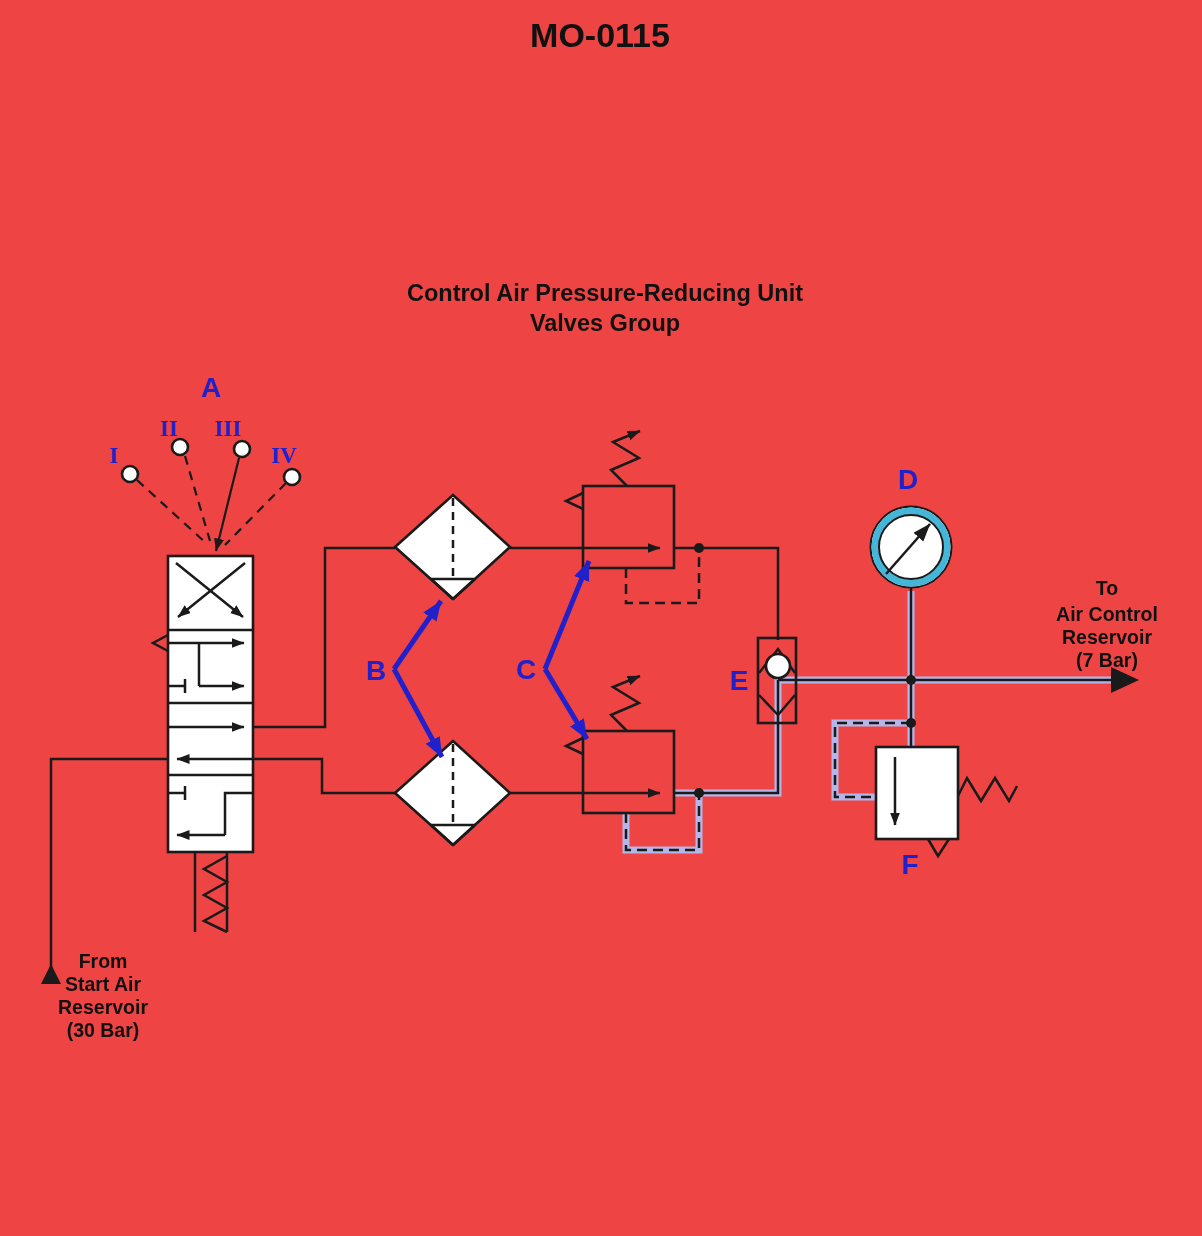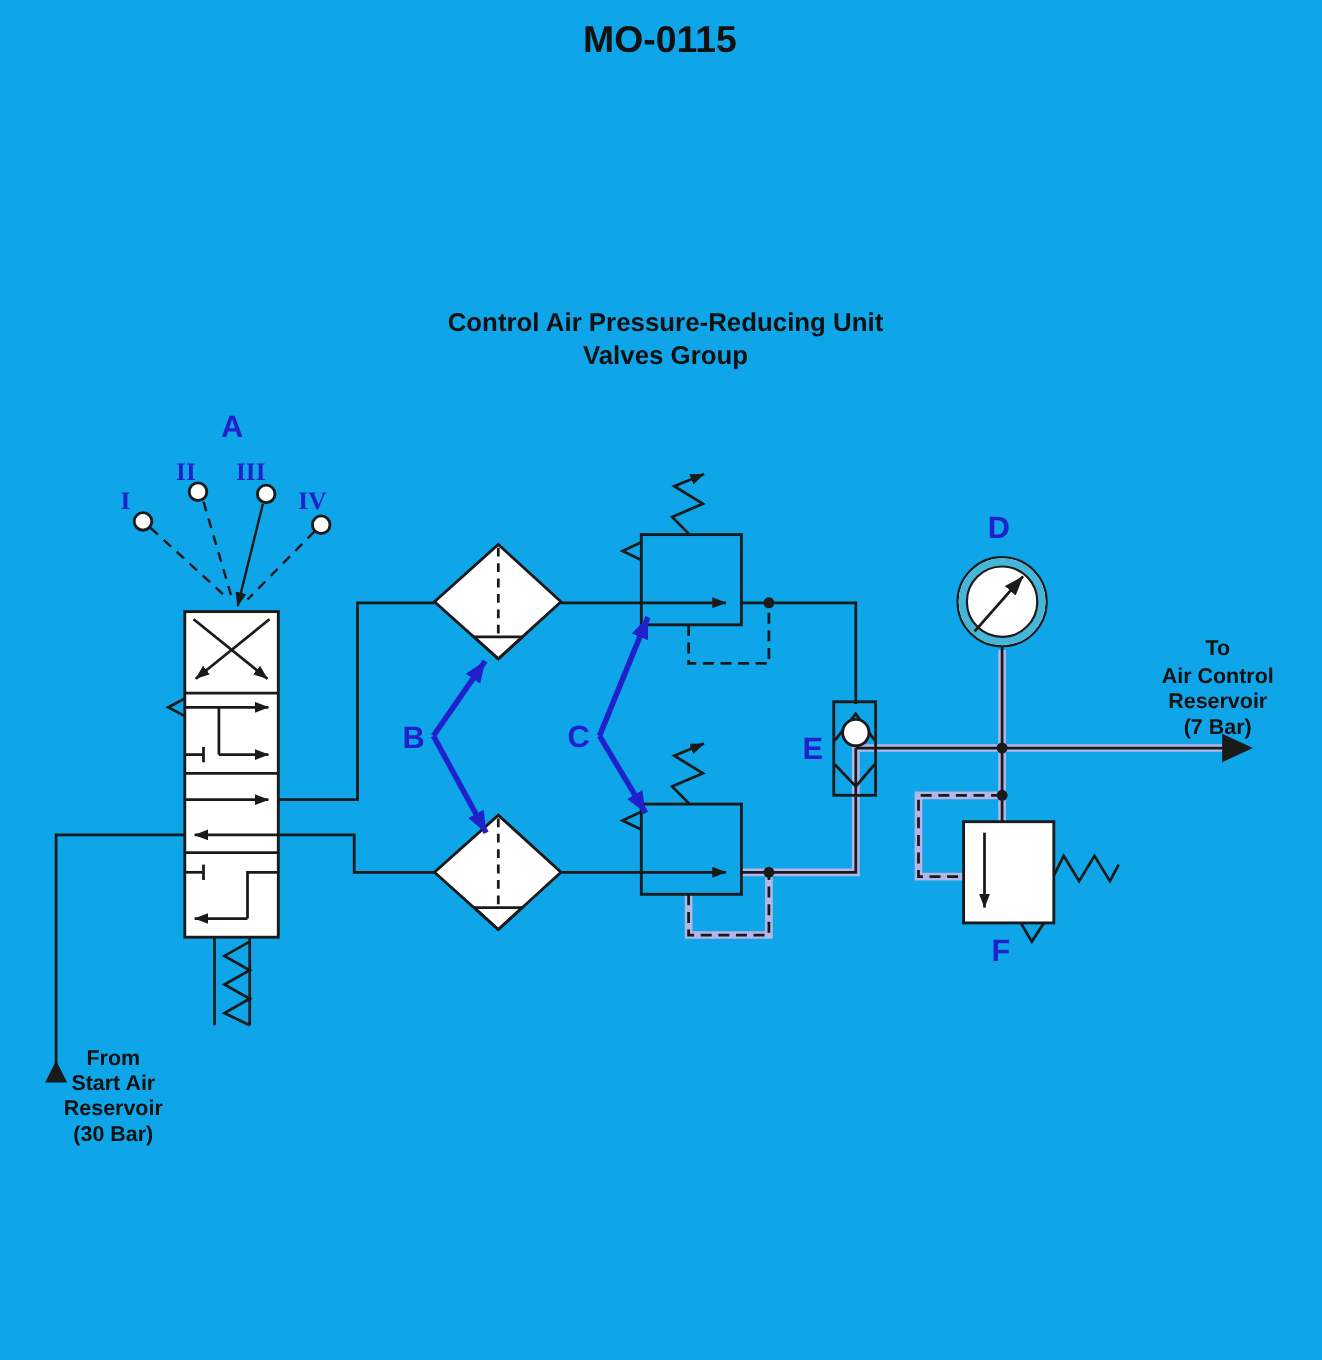--- a/index.html
+++ b/index.html
@@ -1,19 +1,19 @@
 <!DOCTYPE html>
 <html><head>
 <meta charset="utf-8">
 <style>
   html,body{margin:0;padding:0;background:#fff;}
   .canvas{
     position:relative;
     width:1202px;height:1236px;
-    background:#0ea5e9;
+    background:#ef4444;
     font-family:"Liberation Sans", sans-serif;
     overflow:hidden;
   }
   svg{display:block}
   text{font-family:"Liberation Sans", sans-serif;}
   .t-main{font-size:34px;font-weight:bold;fill:#111;}
   .t-sub{font-size:23.5px;font-weight:bold;fill:#111;}
   .t-note{font-size:19.5px;font-weight:bold;fill:#111;}
   .t-label{font-size:28px;font-weight:bold;fill:#2121cc;}
   .t-roman{font-size:23px;font-weight:bold;fill:#2121cc;font-family:"Liberation Serif", serif;}

